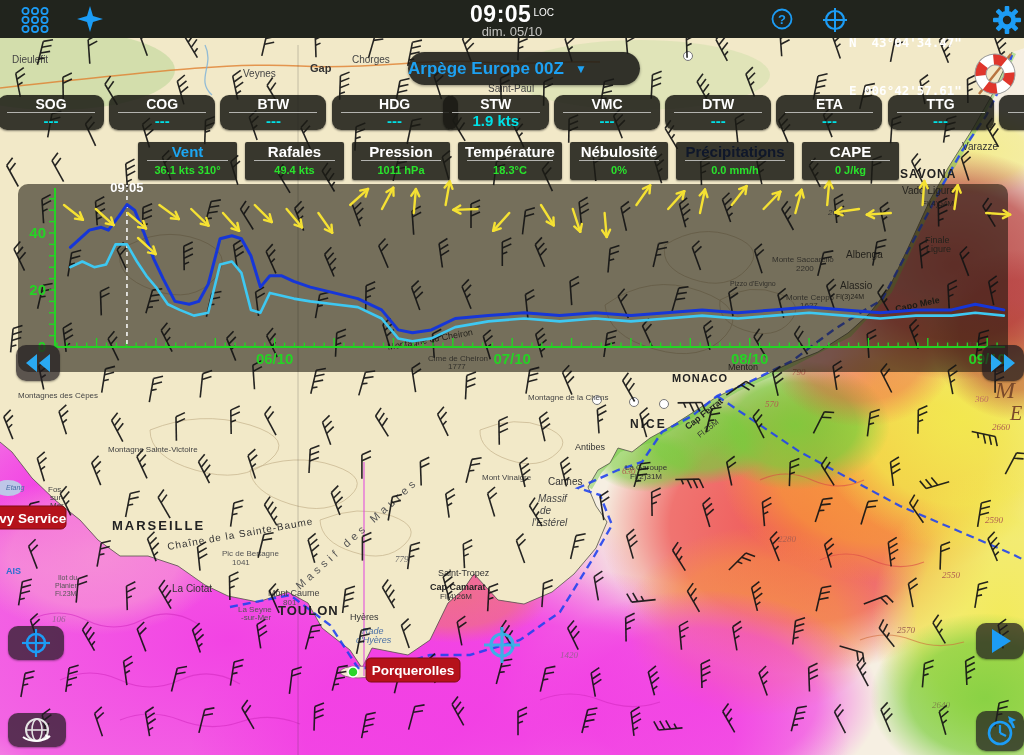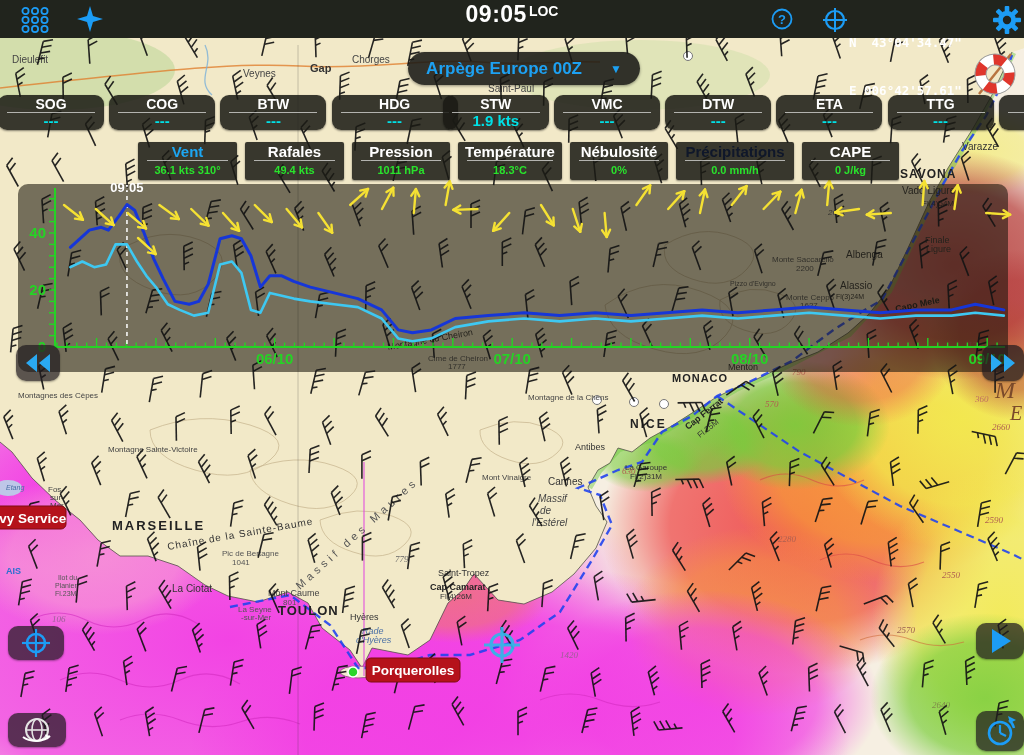--- a/index.html
+++ b/index.html
@@ -5,31 +5,31 @@
   html,body{margin:0;padding:0;}
   body{width:1024px;height:755px;position:relative;overflow:hidden;
        font-family:"Liberation Sans",sans-serif;background:#f2e9c8;}
   svg{display:block;}
   
   #topbar{position:absolute;left:0;top:0;width:1024px;height:38px;background:#21241d;z-index:60;}
   #icon-apps{position:absolute;left:20px;top:6px;}
   #icon-star{position:absolute;left:76px;top:5px;}
   #time-block{position:absolute;left:0;right:0;top:1px;text-align:center;color:#fff;}
   #time-main{font-size:23px;font-weight:bold;letter-spacing:.5px;}
-  #time-suffix{font-size:14px;font-weight:bold;vertical-align:super;margin-left:2px;}
+  #time-suffix{font-size:10px;font-weight:normal;vertical-align:super;margin-left:2px;}
   #date-line{font-size:13px;color:#c4c4c0;margin-top:-4px;}
   #icon-help{position:absolute;left:771px;top:8px;}
   #icon-target{position:absolute;left:822px;top:7px;}
   #coords{position:absolute;left:849px;top:3px;width:130px;color:#fff;
           font-family:"DejaVu Sans Mono",monospace;font-size:12.5px;font-weight:bold;line-height:16px;white-space:pre;}
   #icon-gear{position:absolute;left:992px;top:5px;}
   
   #model-dd{position:absolute;left:408px;top:52px;width:232px;height:33px;background:rgba(24,24,20,.88);
             border-radius:17px;z-index:55;color:#1da1f2;font-size:17px;font-weight:bold;
-            display:flex;align-items:center;justify-content:center;gap:28px;box-shadow:0 1px 3px rgba(0,0,0,.4);}
+            display:flex;align-items:center;justify-content:flex-start;gap:11px;box-shadow:0 1px 3px rgba(0,0,0,.4);}
   #model-dd .caret{font-size:12px;}
   
   .instr{position:absolute;top:95px;height:35px;background:rgba(26,26,20,.86);border-radius:9px;
          color:#fff;text-align:center;z-index:50;box-shadow:0 1px 2px rgba(0,0,0,.45);}
   .instr .lbl{font-size:14px;font-weight:bold;line-height:16px;margin-top:1px;}
   .instr .sep{height:1px;background:rgba(255,255,255,.62);margin:0 9px;}
   .instr .val{font-size:15px;font-weight:bold;color:#00e0e6;line-height:16px;}
   .wx{position:absolute;top:142px;height:38px;background:rgba(26,26,20,.86);border-radius:2px;
       color:#fff;text-align:center;z-index:50;box-shadow:0 1px 2px rgba(0,0,0,.45);}
   .wx .lbl{font-size:15px;font-weight:bold;line-height:17px;margin-top:1px;}
@@ -2456,20 +2456,21 @@
       <circle cx="24.5" cy="14" r="3.1" fill="none" stroke="#1c9cf5" stroke-width="1.8"></circle>
       <circle cx="5.5" cy="23" r="3.1" fill="none" stroke="#1c9cf5" stroke-width="1.8"></circle>
       <circle cx="15" cy="23" r="3.1" fill="none" stroke="#1c9cf5" stroke-width="1.8"></circle>
       <circle cx="24.5" cy="23" r="3.1" fill="none" stroke="#1c9cf5" stroke-width="1.8"></circle>
     </svg>
   <svg id="icon-star" width="28" height="28">
     <path d="M14,1 L17,11 L27,14 L17,17 L14,27 L11,17 L1,14 L11,11 Z" fill="#1c9cf5"></path>
   </svg>
   <div id="time-block">
     <span id="time-main">09:05</span><span id="time-suffix">LOC</span>
+    <div id="date-line">dim. 05/10</div>
   </div>
   <svg id="icon-help" width="24" height="24">
     <circle cx="11" cy="11" r="9.5" fill="none" stroke="#1c9cf5" stroke-width="1.8"></circle>
     <text x="11" y="16" text-anchor="middle" font-size="13" font-weight="bold" fill="#1c9cf5">?</text>
   </svg>
   <svg id="icon-target" width="26" height="26">
     <circle cx="13" cy="13" r="9" fill="none" stroke="#1c9cf5" stroke-width="2.2"></circle>
     <line x1="13" y1="1" x2="13" y2="25" stroke="#1c9cf5" stroke-width="2"></line>
     <line x1="1" y1="13" x2="25" y2="13" stroke="#1c9cf5" stroke-width="2"></line>
   </svg>

